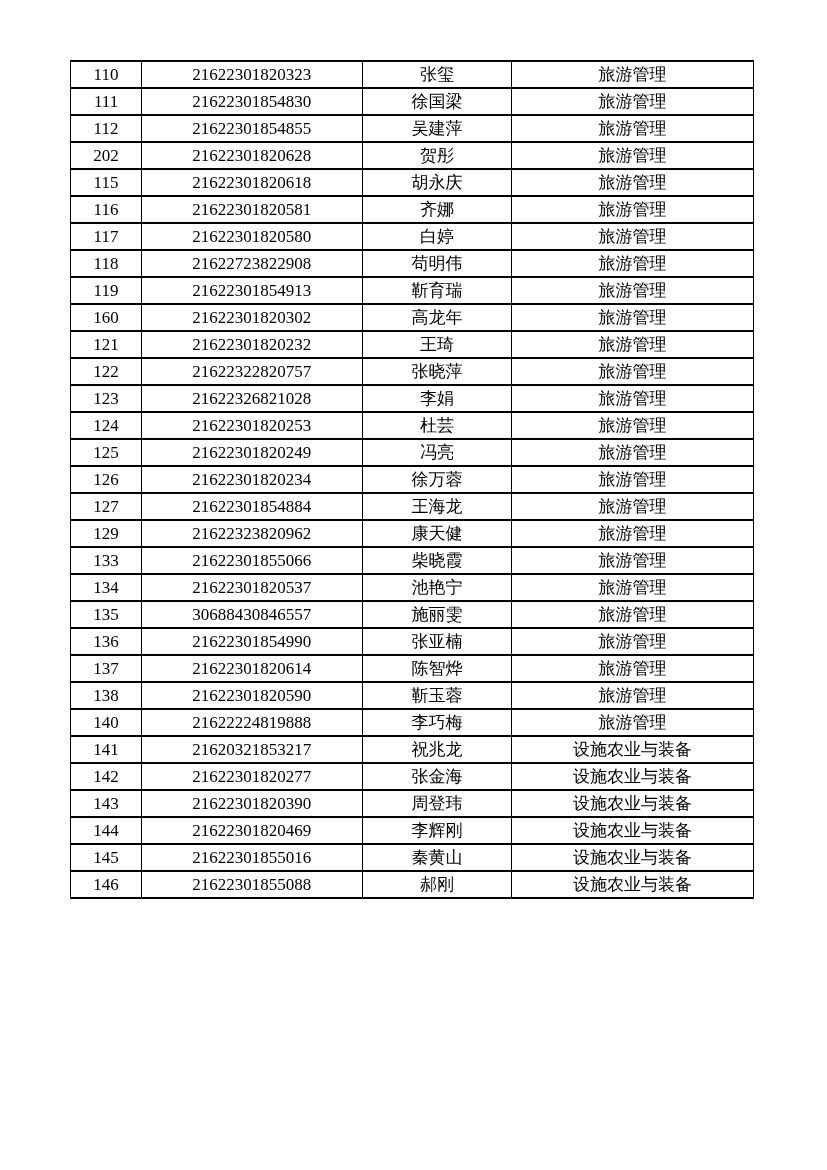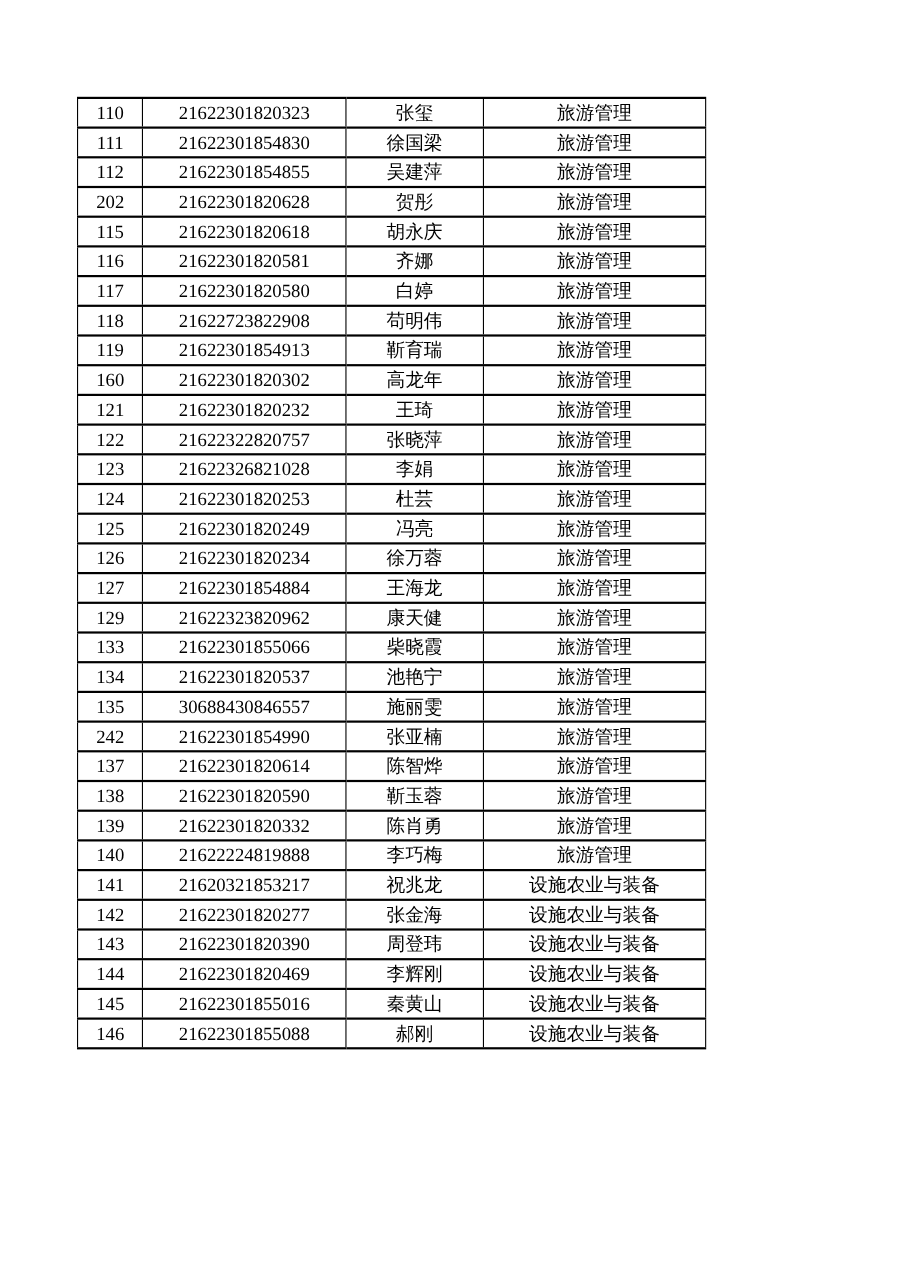--- a/index.html
+++ b/index.html
@@ -17,22 +17,22 @@
   .sheet {
     position: relative;
     width: 827px;
     height: 1170px;
     background: #ffffff;
     overflow: hidden;
   }
   table.roster {
     position: absolute;
     left: 70px;
-    top: 88px;
-    width: 572px;
+    top: 60px;
+    width: 684px;
     border-collapse: collapse;
     table-layout: fixed;
   }
   col.c-no    { width: 10.4%; }
   col.c-id    { width: 32.3%; }
   col.c-name  { width: 21.9%; }
   col.c-major { width: 35.4%; }
   table.roster td {
     border-left: 1px solid #000000;
     border-right: 1px solid #000000;
@@ -182,41 +182,35 @@
           <td>池艳宁</td>
           <td>旅游管理</td>
         </tr>
         <tr>
           <td>135</td>
           <td>30688430846557</td>
           <td>施丽雯</td>
           <td>旅游管理</td>
         </tr>
         <tr>
-          <td>242</td>
+          <td>136</td>
           <td>21622301854990</td>
           <td>张亚楠</td>
           <td>旅游管理</td>
         </tr>
         <tr>
           <td>137</td>
           <td>21622301820614</td>
           <td>陈智烨</td>
           <td>旅游管理</td>
         </tr>
         <tr>
           <td>138</td>
           <td>21622301820590</td>
           <td>靳玉蓉</td>
-          <td>旅游管理</td>
-        </tr>
-        <tr>
-          <td>139</td>
-          <td>21622301820332</td>
-          <td>陈肖勇</td>
           <td>旅游管理</td>
         </tr>
         <tr>
           <td>140</td>
           <td>21622224819888</td>
           <td>李巧梅</td>
           <td>旅游管理</td>
         </tr>
         <tr>
           <td>141</td>

